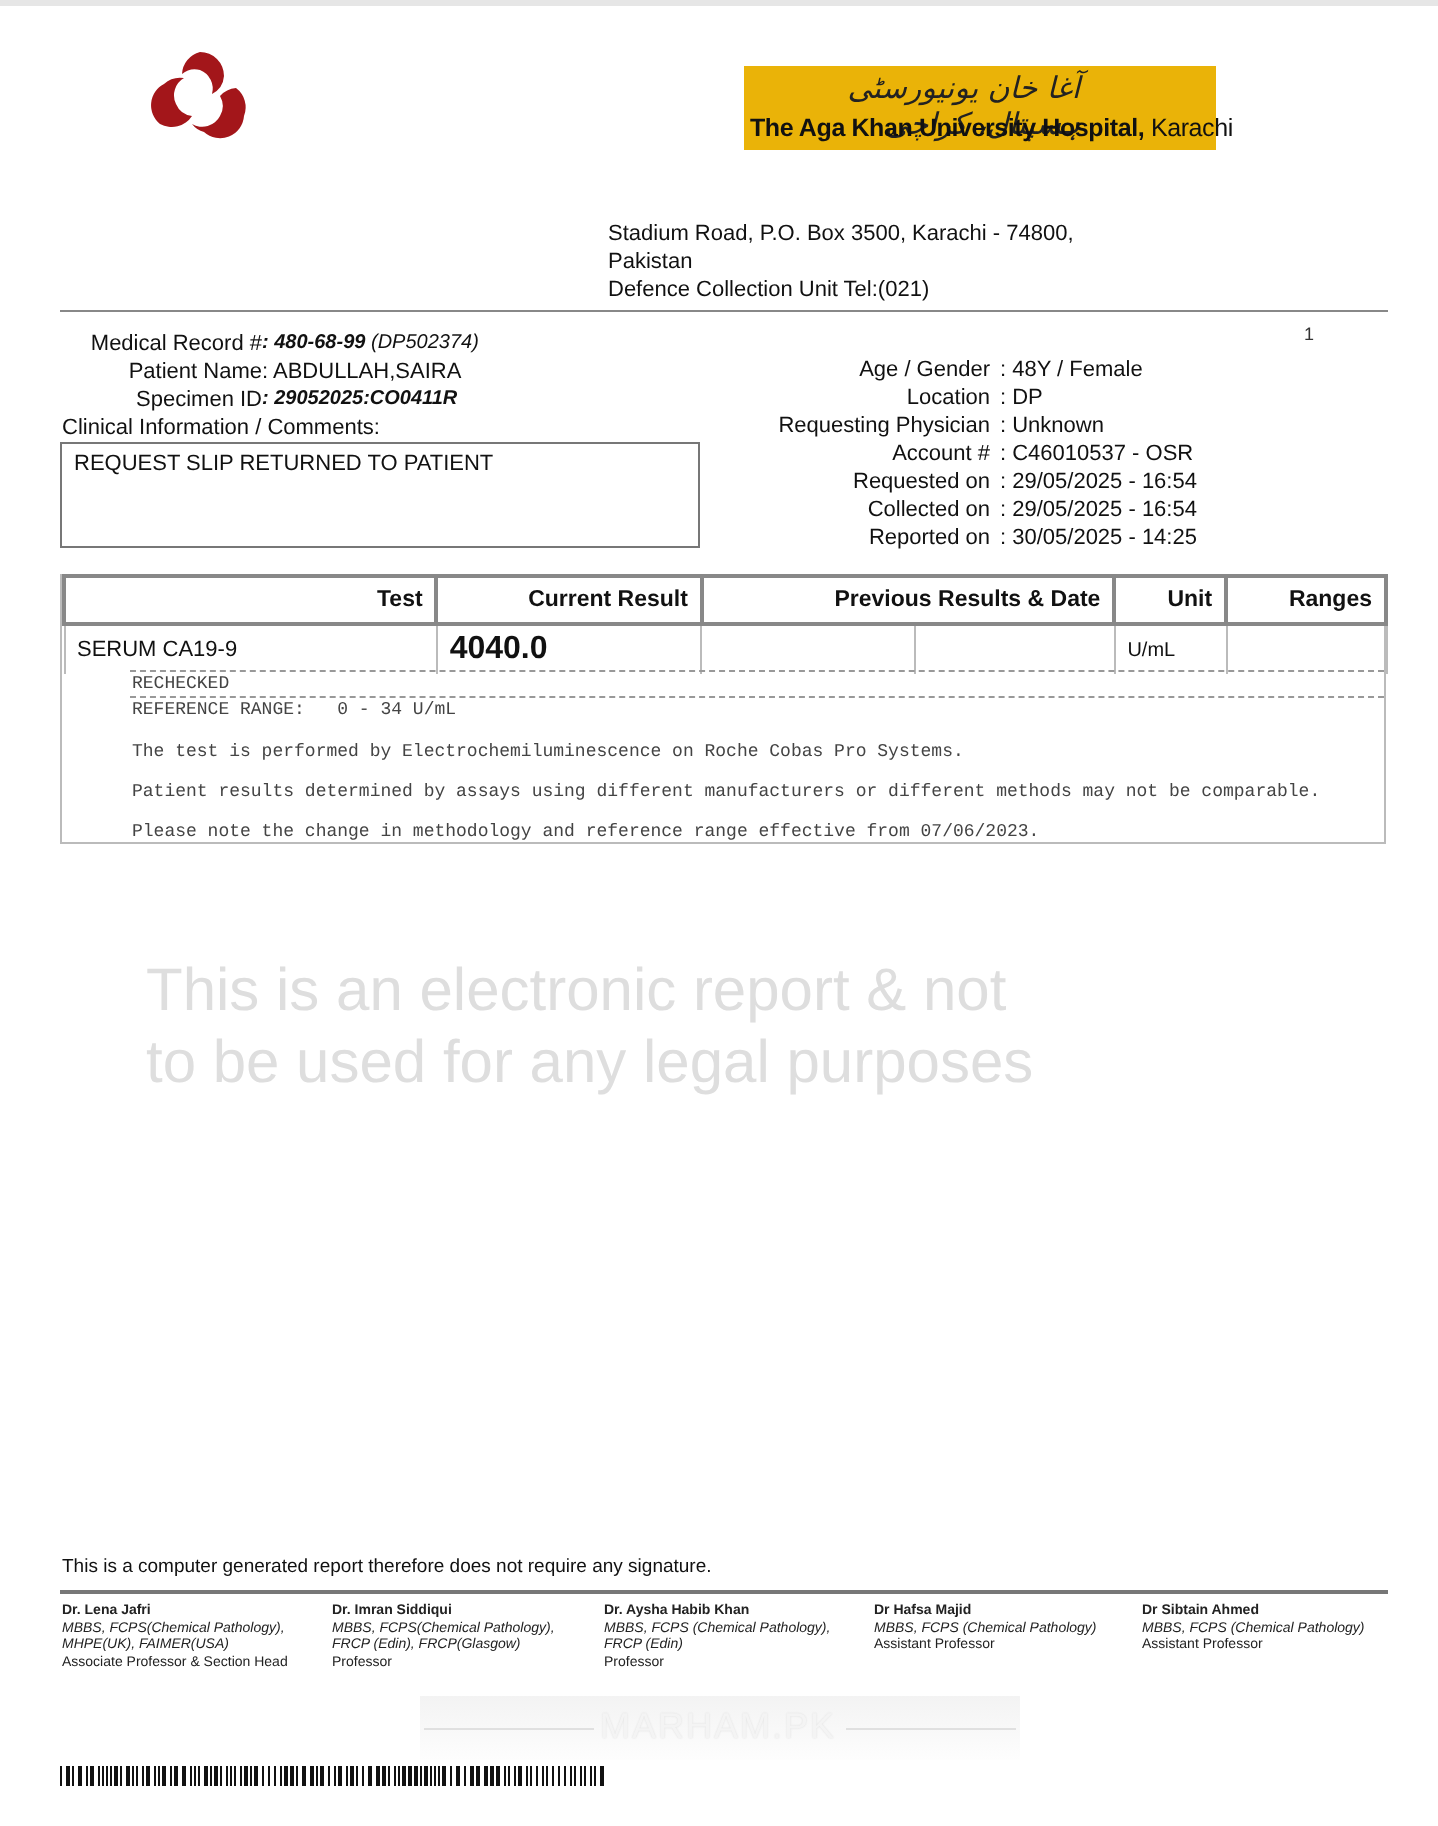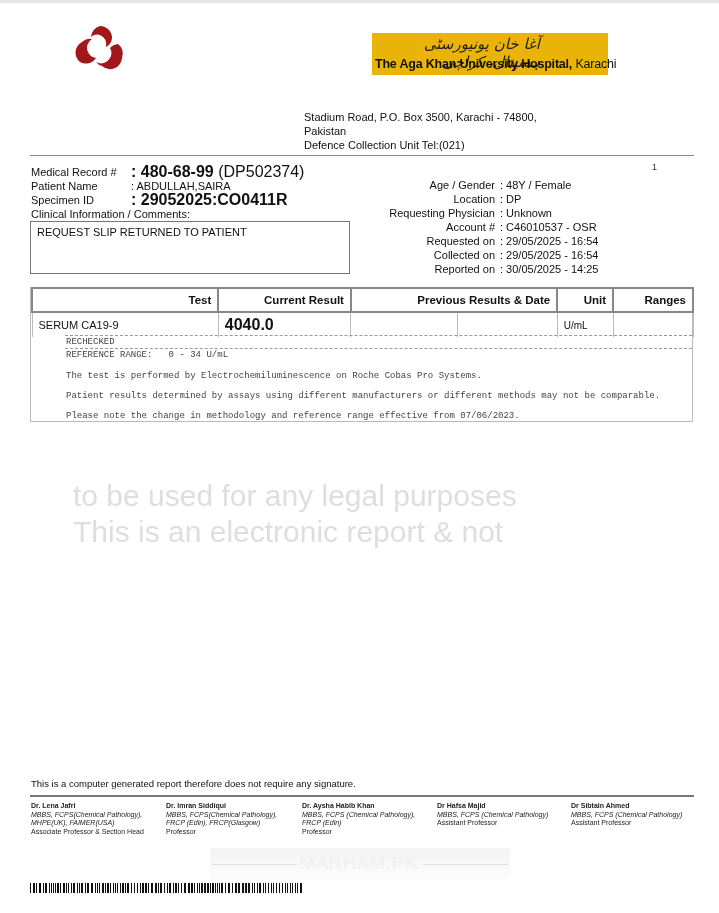--- a/index.html
+++ b/index.html
@@ -8,24 +8,24 @@
   .logo { position:absolute; left:74px; top:24px; width:52px; height:48px; }
   .urdu-box { position:absolute; left:372px; top:33px; width:236px; height:42px; background:#eab308; }
   .urdu { position:absolute; right:68px; top:2px; font-family:"DejaVu Serif", serif; font-size:15px; font-style:italic; color:#222; direction:rtl; }
   .hosp { position:absolute; left:3px; top:24px; font-size:12.5px; font-weight:bold; color:#111; letter-spacing:-0.2px; white-space:nowrap; }
   .hosp .city { font-weight:normal; }
   .address { position:absolute; left:304px; top:110px; font-size:11px; line-height:14px; color:#111; }
   .hr1 { position:absolute; left:30px; top:155px; width:664px; height:1px; background:#888; }
   .pageno { position:absolute; left:652px; top:162px; font-size:9px; color:#333; }
   .left-info { position:absolute; left:31px; top:165px; font-size:11px; line-height:14px; }
   .row { display:flex; }
-  .row .lbl { width:100px; }
+  .row .lbl { width:100px;text-align:right; }
   .row .val { margin-left:0; }
   .bold { font-weight:bold; }
-  .big { font-size:16px; }
+  .big { font-size:10px;font-style:italic; }
   .clin-lbl { margin-top:0; }
   .comment-box { position:absolute; left:30px; top:221px; width:320px; height:53px; border:1px solid #777; font-size:11px; padding:4px 6px; box-sizing:border-box; }
   .right-info { position:absolute; left:360px; top:178px; font-size:11px; line-height:14px; }
   .right-info .row .lbl { width:135px; text-align:right; padding-right:5px; }
   .table-wrap { position:absolute; left:30px; top:287px; width:663px; height:135px; border:1px solid #bbb; border-top:none; box-sizing:border-box; }
   table.res { position:absolute; left:0; top:0; width:663px; border-collapse:collapse; font-size:11px; }
   table.res th { border:2px solid #888; text-align:right; padding:3px 6px; height:16px; font-weight:bold; font-size:11.5px; }
   table.res td { border-left:1px solid #bbb; border-right:1px solid #bbb; padding:3px 6px; height:16px; }
   .dash { position:absolute; left:34px; right:0; border-top:1px dashed #999; }
   .mono { position:absolute; left:35px; font-family:"Liberation Mono", monospace; font-size:9px; color:#444; white-space:nowrap; }
@@ -152,22 +152,22 @@
   <div class="dash" style="top:48px"></div>
   <div class="mono" style="top:50px">RECHECKED</div>
   <div class="dash" style="top:61px"></div>
   <div class="mono" style="top:63px; white-space:pre">REFERENCE RANGE:   0 - 34 U/mL</div>
   <div class="mono" style="top:84px">The test is performed by Electrochemiluminescence on Roche Cobas Pro Systems.</div>
   <div class="mono" style="top:104px">Patient results determined by assays using different manufacturers or different methods may not be comparable.</div>
   <div class="mono" style="top:124px">Please note the change in methodology and reference range effective from 07/06/2023.</div>
 </div>
 
 <div class="watermark">
+  <div>This is an electronic report &amp; not</div>
   <div>to be used for any legal purposes</div>
-  <div>This is an electronic report &amp; not</div>
 </div>
 
 <div class="nosig">This is a computer generated report therefore does not require any signature.</div>
 <div class="hr2"></div>
 
 <div class="doc" style="left:31px">
   <div class="name">Dr. Lena Jafri</div>
   <div class="qual">MBBS, FCPS(Chemical Pathology),</div>
   <div class="qual">MHPE(UK), FAIMER(USA)</div>
   <div>Associate Professor &amp; Section Head</div>

